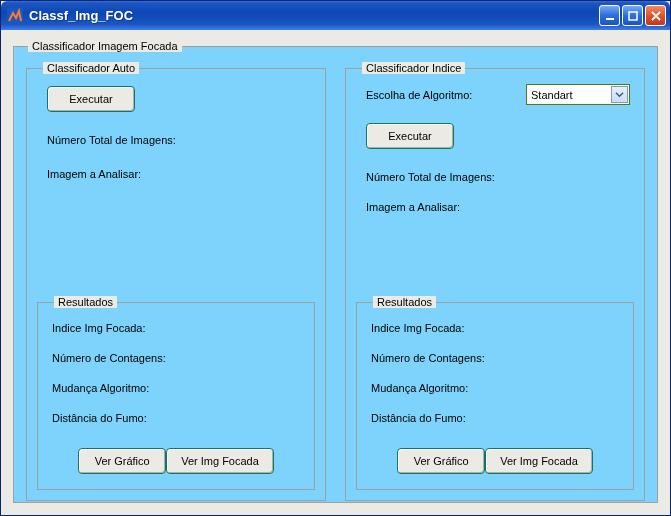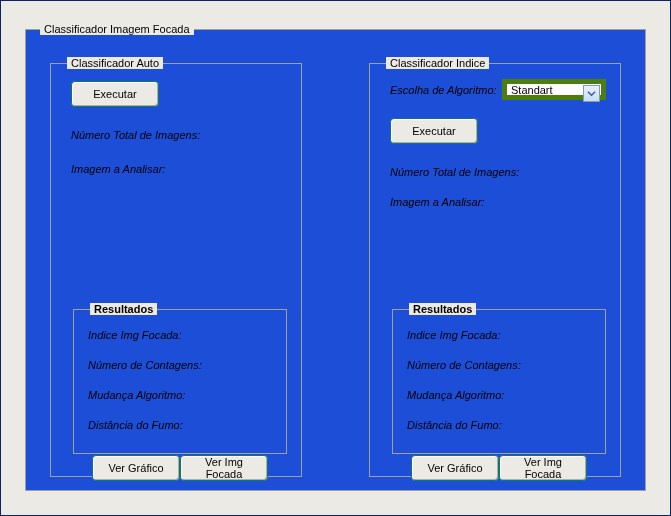--- a/index.html
+++ b/index.html
@@ -59,89 +59,89 @@
 
   .client {
     flex: 1;
     position: relative;
     padding: 8px 10px 10px 10px;
   }
 
   fieldset {
     border: 1px solid #a0a0a0;
     border-radius: 0;
-    margin: 12px;
+    margin: 0;
     padding: 0;
     position: relative;
-    background: #1d4ed8;
+    background: #7dd3fc;
   }
   legend {
     padding: 0 4px;
     background: #eceae5;
     font-size: 11px;
     color: #000;
   }
 
   .outer {
     position: absolute;
     left: 12px; right: 12px; top: 10px; bottom: 12px;
     padding: 8px;
   }
   .outer > legend { margin-left: 6px; }
 
   .col {
     position: absolute;
     top: 10px;
     bottom: 1px;
-    width: 252px;
+    width: 300px;
     padding: 8px 10px 10px 10px;
   }
   .col.left  { left: 12px; }
   .col.right { right: 12px; }
   .col > legend { margin-left: 6px; }
 
   .results {
     position: absolute;
     left: 10px; right: 10px; top: 222px; bottom: 10px;
     padding: 8px 10px 10px 10px;
   }
-  .results > legend { margin-left: 6px; font-weight: bold; }
+  .results > legend { margin-left: 6px; font-weight: normal; }
 
   .btn {
     display: inline-flex;
     align-items: center;
     justify-content: center;
     height: 26px;
     min-width: 88px;
     padding: 0 14px;
     font-size: 11px;
     font-family: inherit;
     color: #000;
     background: #eceae5;
     border: 1px solid #0f766e;
     border-radius: 4px;
     cursor: default;
     box-shadow: inset 1px 1px 0 #fff, inset -1px -1px 0 #b0b0a0;
   }
 
-  .lbl { color: #000; font-style: italic; }
+  .lbl { color: #000; }
 
   .left .exec-row { margin: 4px 0 0 10px; }
   .left .s1 { margin: 22px 0 0 10px; }
   .left .s2 { margin: 22px 0 0 10px; }
 
   .right .row-top {
     display: flex;
     align-items: center;
     justify-content: space-between;
     margin: 2px 4px 0 10px;
   }
   .combo {
     width: 104px; height: 21px;
-    border: 5px solid #4d7c0f;
+    border: 1px solid #4d7c0f;
     background: #fff;
     display: inline-flex;
     align-items: center;
     padding: 0 0 0 4px;
     font-size: 11px;
     position: relative;
   }
   .combo .combo-btn {
     position: absolute; right: 1px; top: 1px;
     width: 17px; height: 17px;
@@ -160,20 +160,46 @@
   .results .btn-row {
     display: flex;
     justify-content: center;
     margin: 24px 8px 0 8px;
   }
 </style>
 </head>
 <body>
 
 <div class="window">
+  <div class="titlebar">
+    <span class="app-icon">
+      <svg viewBox="0 0 16 16">
+        <rect x="0" y="0" width="16" height="16" fill="#1b55c0"></rect>
+        <path d="M2 13 L6 5 L9 10 L12 3 L14 13" fill="none" stroke="#ff7a2a" stroke-width="2"></path>
+      </svg>
+    </span>
+    <span class="title">Classf_Img_FOC</span>
+    <div class="win-controls">
+      <div class="win-btn">
+        <svg viewBox="0 0 10 10">
+            <rect x="1" y="7" width="8" height="2" fill="#fff"></rect>
+          </svg>
+      </div>
+      <div class="win-btn">
+        <svg viewBox="0 0 10 10">
+            <rect x="1" y="1" width="8" height="8" fill="none" stroke="#fff" stroke-width="1.5"></rect>
+          </svg>
+      </div>
+      <div class="win-btn close">
+        <svg viewBox="0 0 10 10">
+            <path d="M1 1 L9 9 M9 1 L1 9" stroke="#fff" stroke-width="1.8"></path>
+          </svg>
+      </div>
+    </div>
+  </div>
 
   <div class="client">
     <fieldset class="outer">
       <legend>Classificador Imagem Focada</legend>
 
       <fieldset class="col left">
         <legend>Classificador Auto</legend>
 
         <div class="exec-row">
           <button class="btn">Executar</button>

